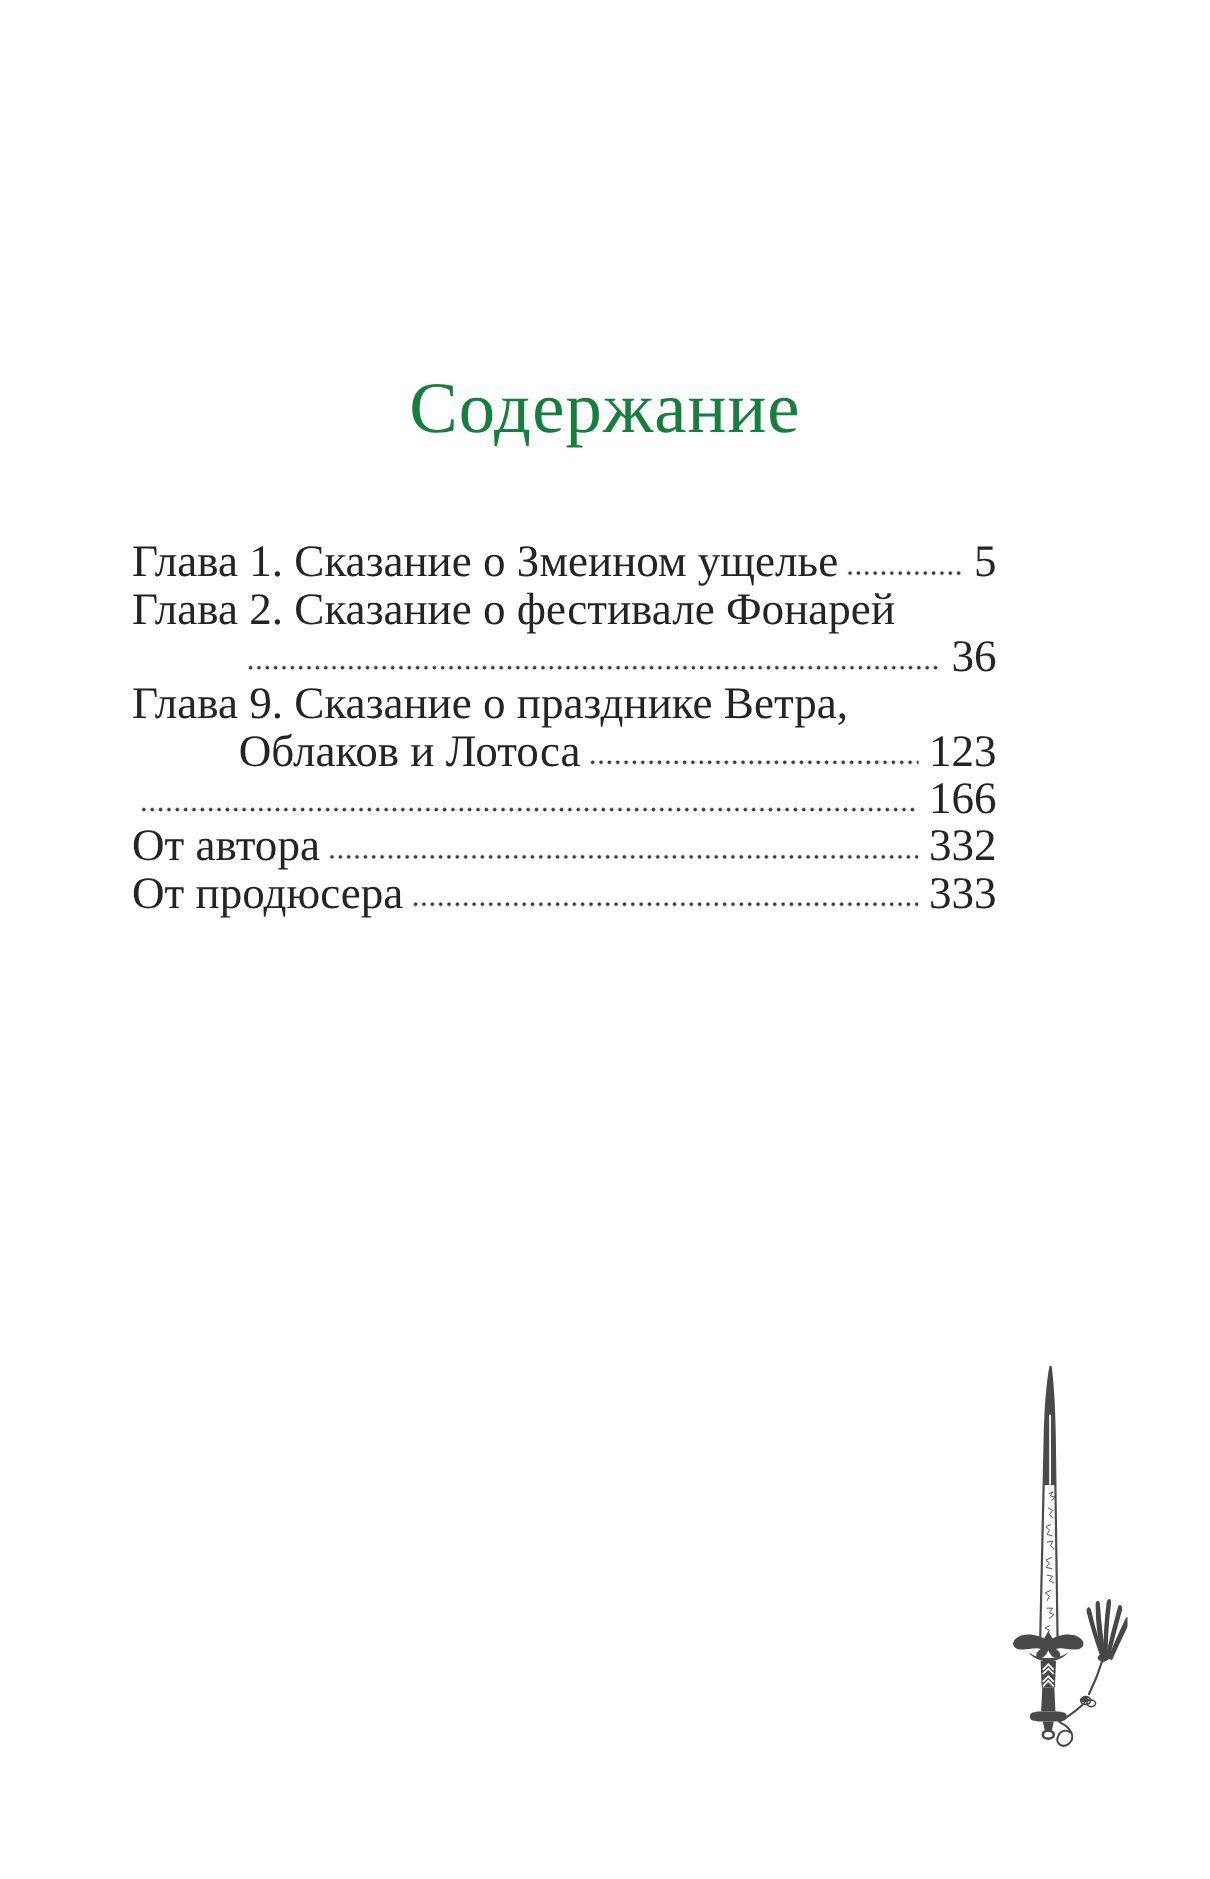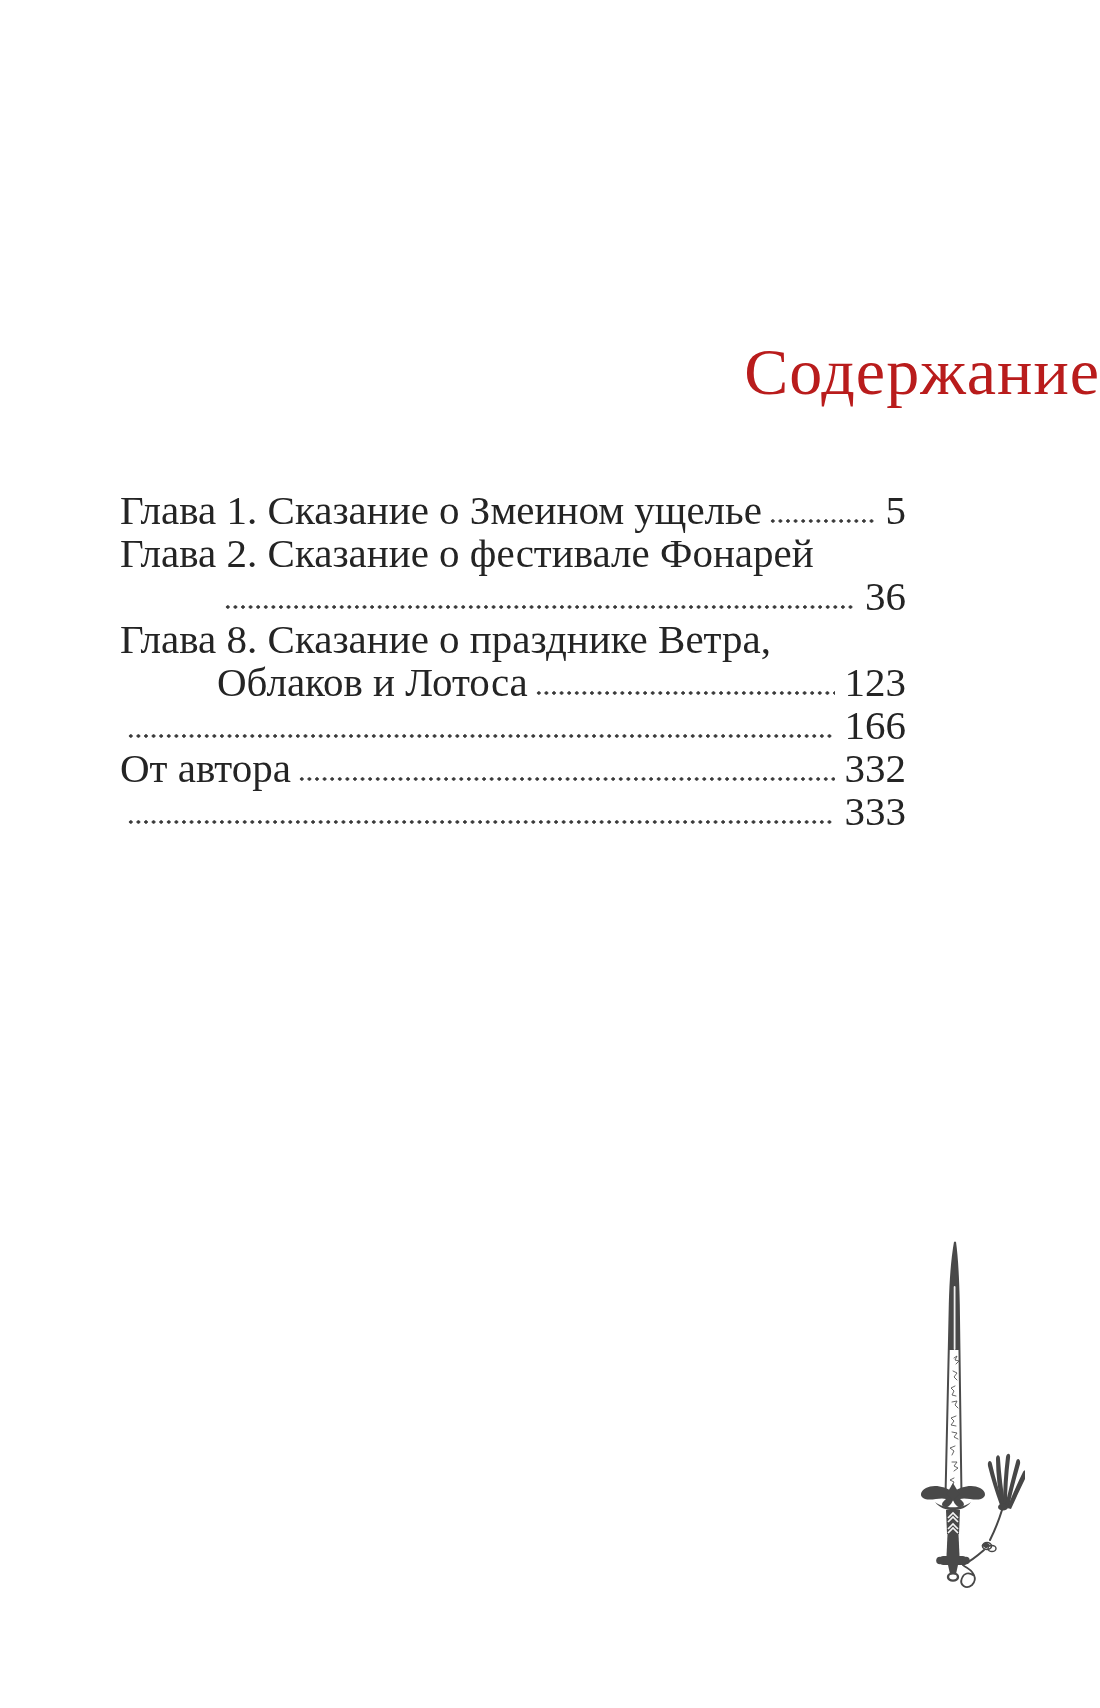--- a/index.html
+++ b/index.html
@@ -11,24 +11,24 @@
     color: #242424;
     overflow: hidden;
   }
   .page {
     position: absolute; inset: 0;
     background: #ffffff;
   }
   .toc-title {
     position: absolute;
     top: 334px; left: 0; width: 100%;
-    text-align: right;
+    text-align: center;
     font-size: 66px;
     letter-spacing: 1px;
-    color: #b91c1c;
+    color: #15803d;
   }
   .toc {
     position: absolute;
     left: 120px; top: 489px;
     width: 786px;
     font-size: 41px;
     color: #242424;
   }
   .toc-row {
     display: flex;
@@ -73,21 +73,21 @@
     <div class="toc-row">
       <span class="t">Глава 2. Сказание о фестивале Фонарей</span>
     </div>
 
     <div class="toc-row cont">
       <span class="leader"></span>
       <span class="pg">36</span>
     </div>
 
     <div class="toc-row">
-      <span class="t">Глава 8. Сказание о празднике Ветра,</span>
+      <span class="t">Глава 9. Сказание о празднике Ветра,</span>
     </div>
 
     <div class="toc-row cont">
       <span class="t">Облаков и Лотоса</span>
       <span class="leader"></span>
       <span class="pg">123</span>
     </div>
 
     <div class="toc-row">
       <span class="leader"></span>
@@ -95,20 +95,21 @@
     </div>
 
 
     <div class="toc-row">
       <span class="t">От автора</span>
       <span class="leader"></span>
       <span class="pg">332</span>
     </div>
 
     <div class="toc-row">
+      <span class="t">От продюсера</span>
       <span class="leader"></span>
       <span class="pg">333</span>
     </div>
 
   </div>
 
   <svg class="sword" viewBox="0 0 180 368" xmlns="http://www.w3.org/2000/svg">
     <g fill="#4b4b4b" stroke="none">
 
       <g>

